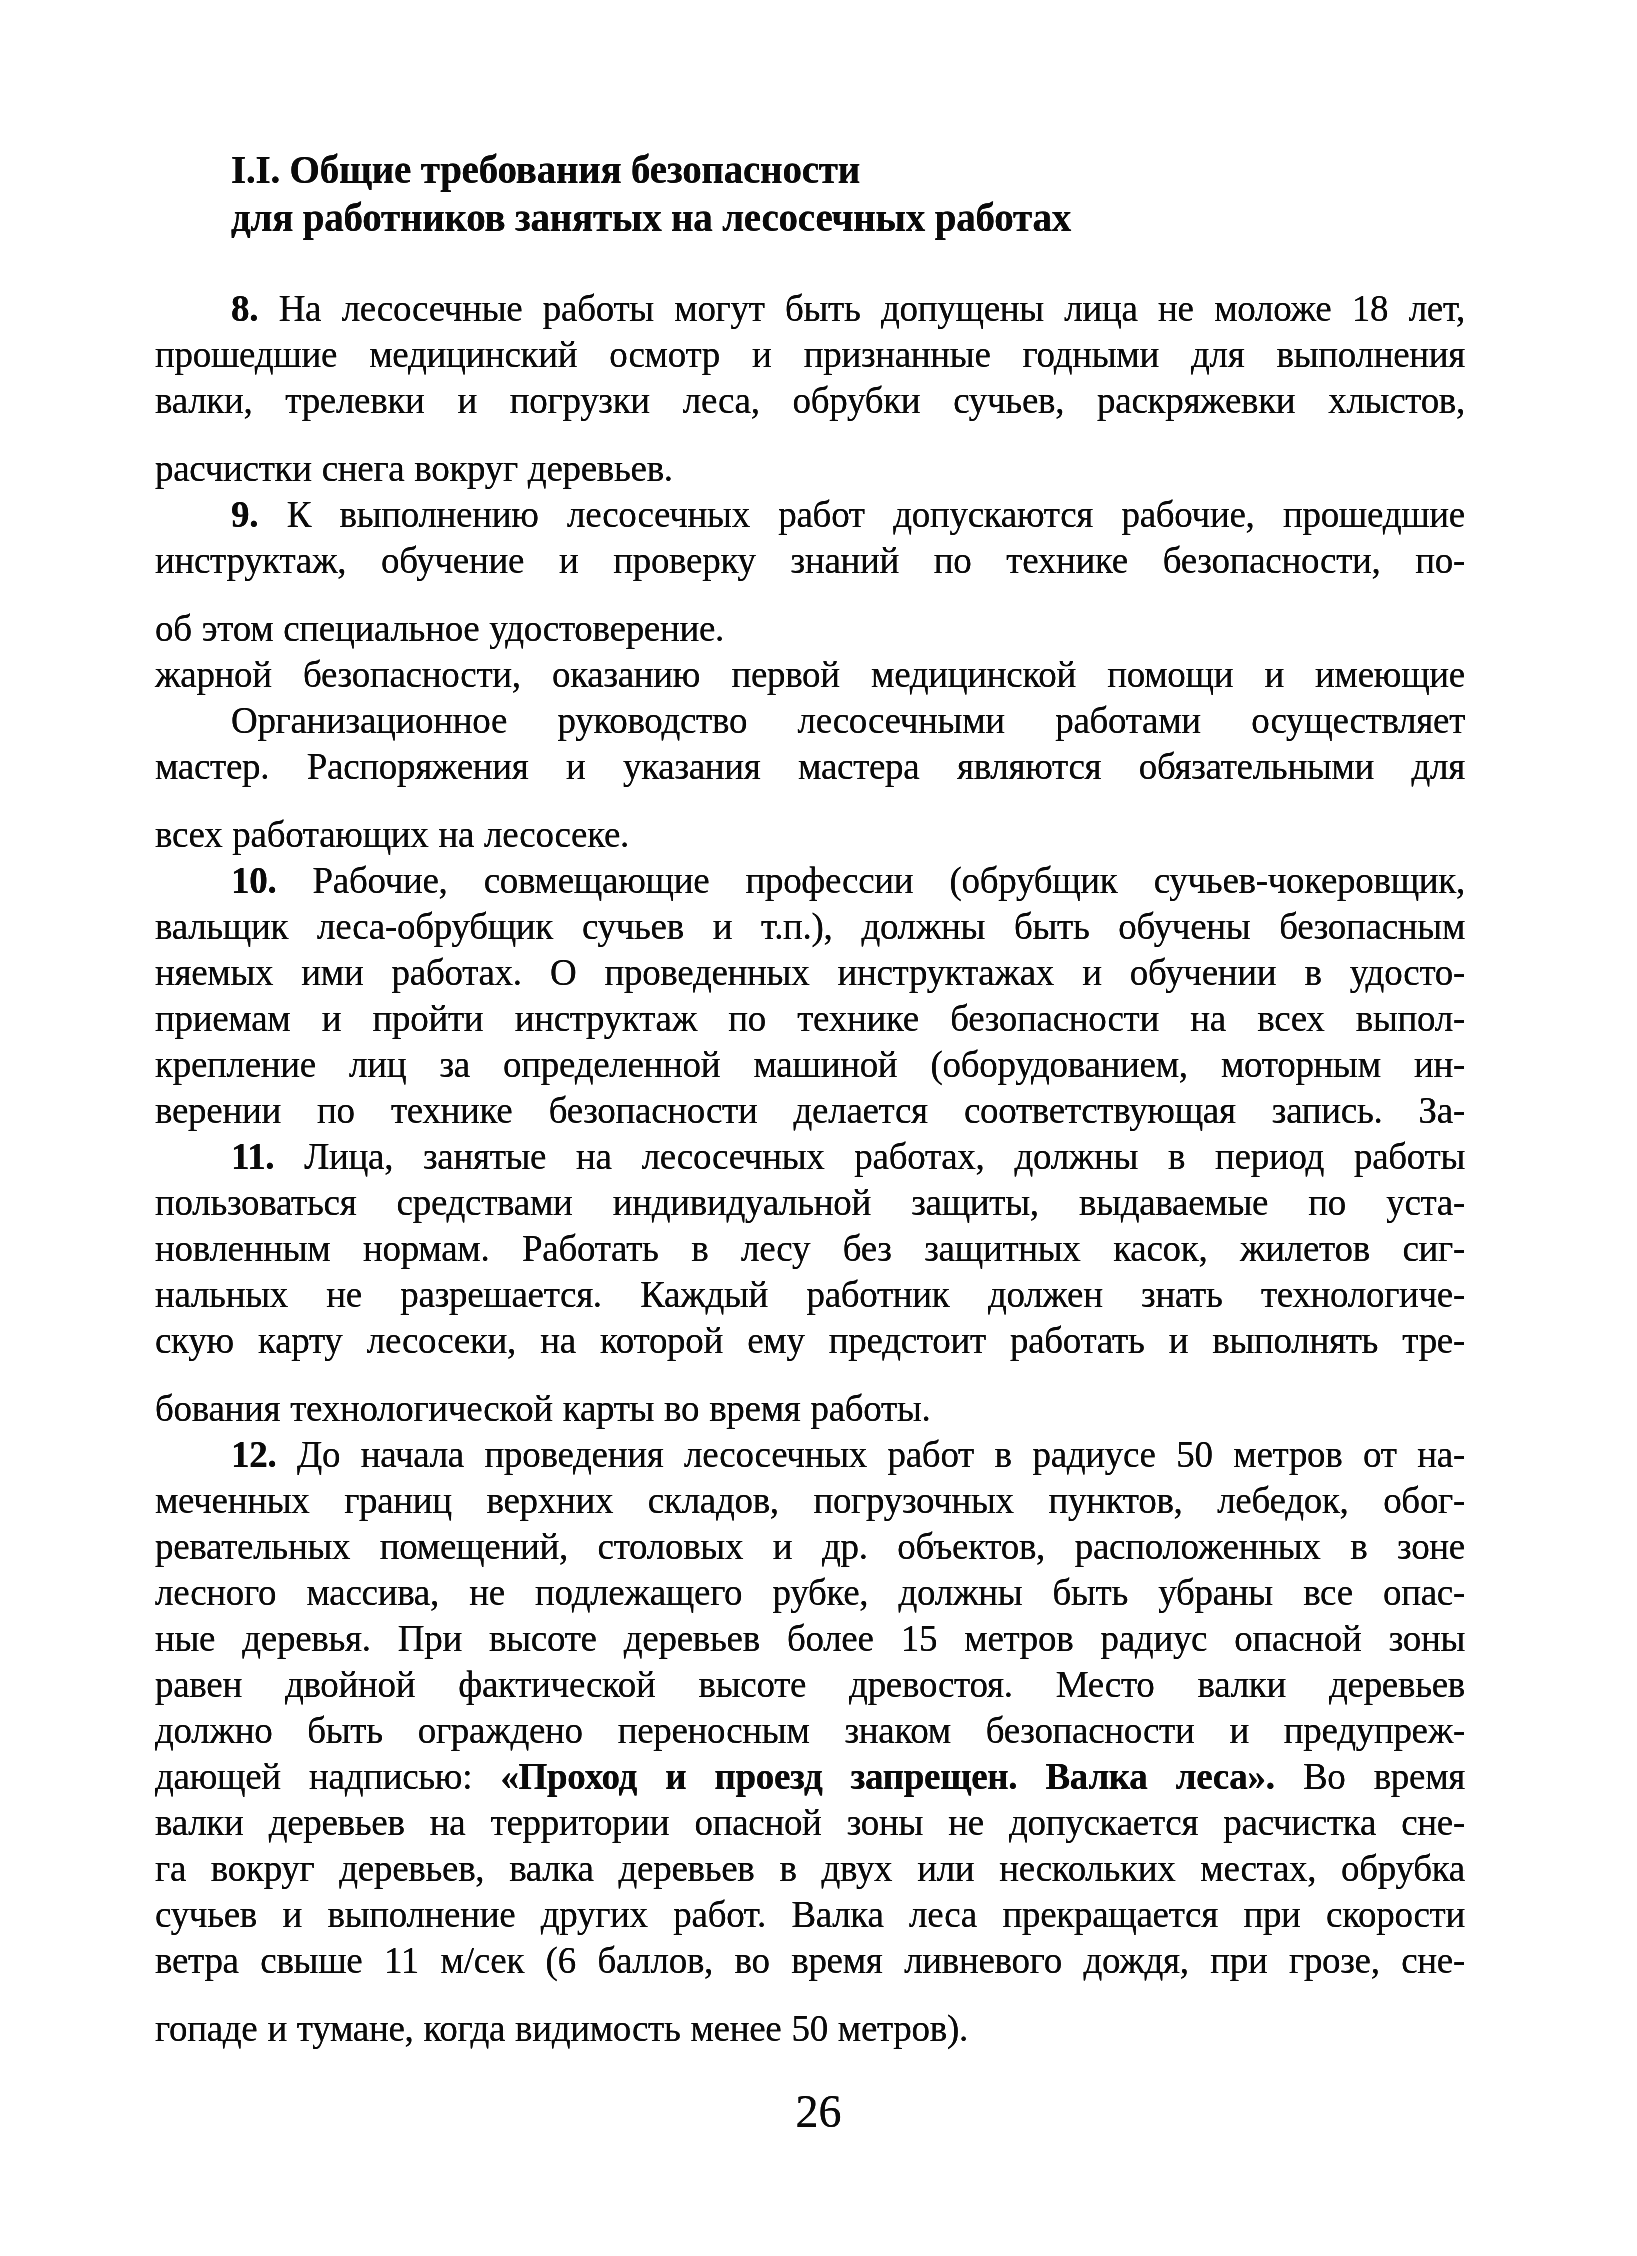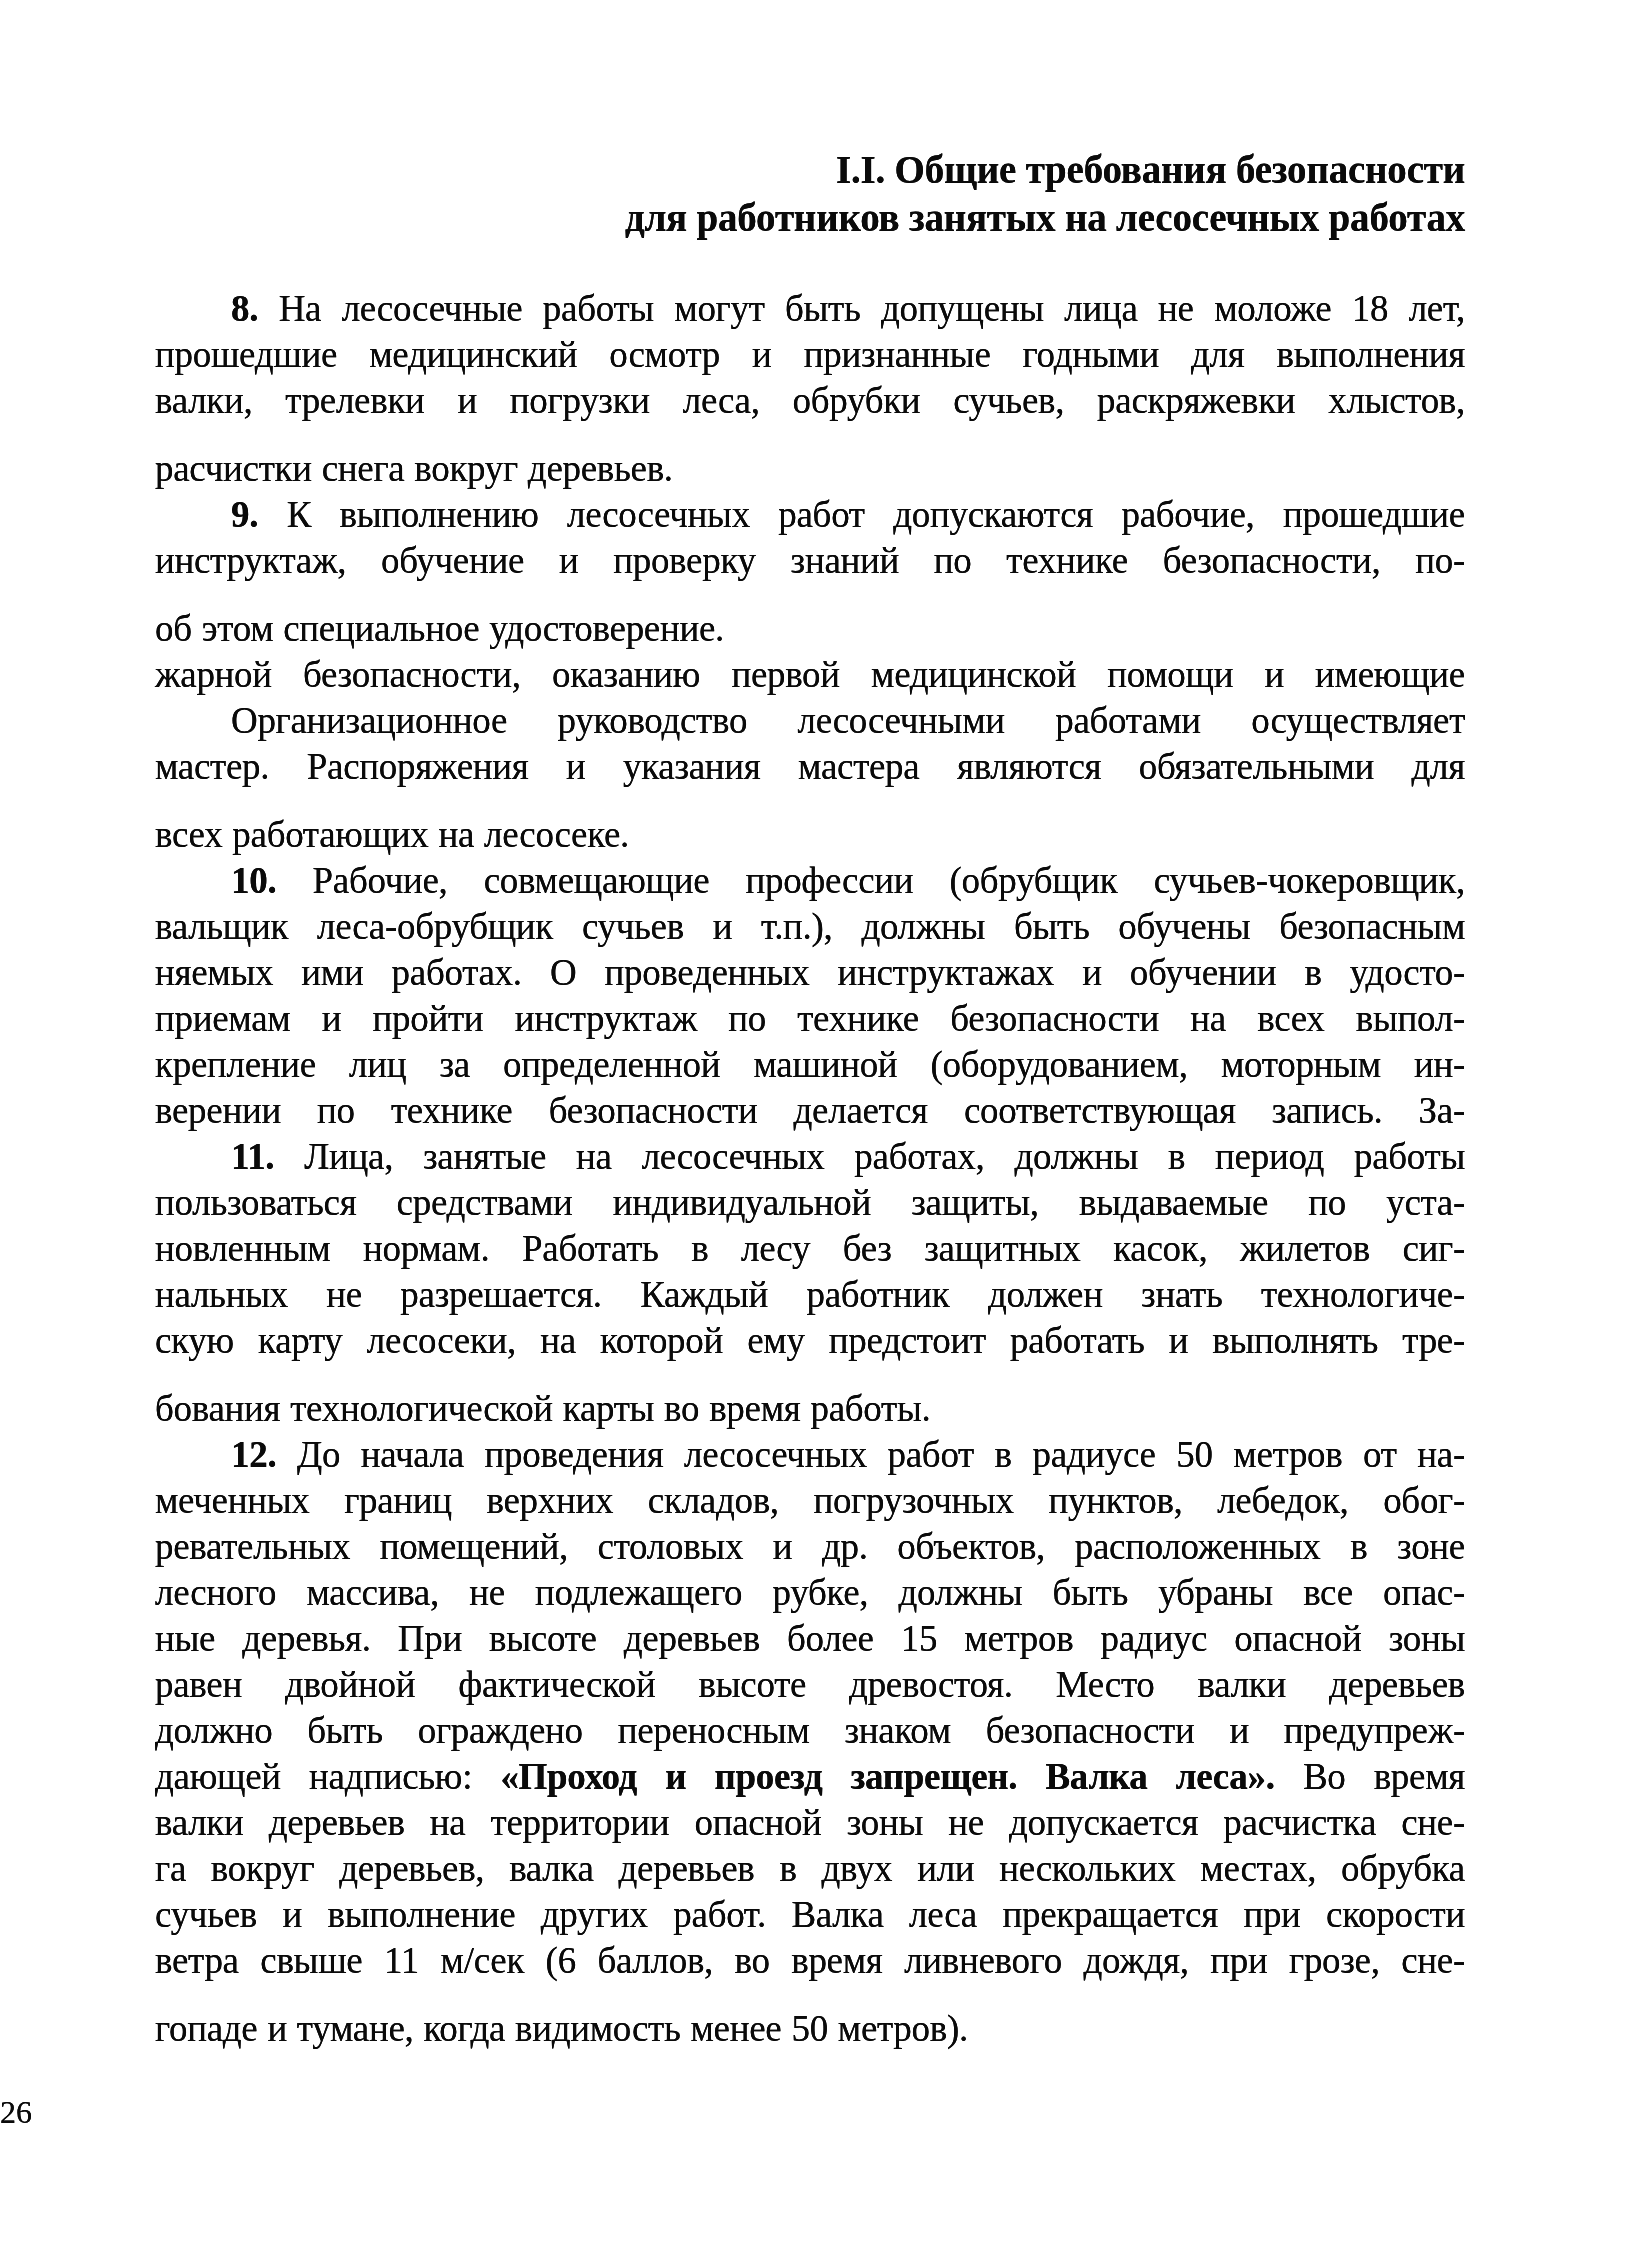--- a/index.html
+++ b/index.html
@@ -19,21 +19,20 @@
     top: 146px;
     width: 1310px;
   }
   .doc-title {
     font-weight: 700;
     font-size: 39px;
     line-height: 48px;
     margin-left: 76px;
     text-shadow: 0 0 0.5px #000;
     letter-spacing: -0.2px;
-    text-align: right;
   }
   .body-text {
     margin-top: 44px;
     font-size: 37px;
     line-height: 46px;
     letter-spacing: -0.3px;
     word-spacing: 1px;
     text-shadow: 0 0 0.5px #000;
   }
   .tline {
@@ -48,22 +47,22 @@
   }
   .tline.indent {
     padding-left: 76px;
   }
   .seg-bold { font-weight: 700; }
   .page-num {
     position: absolute;
     top: 2089px;
     left: 0;
     width: 100%;
-    text-align: left;
-    font-size: 32px;
+    text-align: center;
+    font-size: 46px;
     line-height: 46px;
     text-shadow: 0 0 0.5px #000;
   }
 </style>
 </head>
 <body>
 
 <div class="page">
   <div class="textcol">
     <div class="doc-title">

